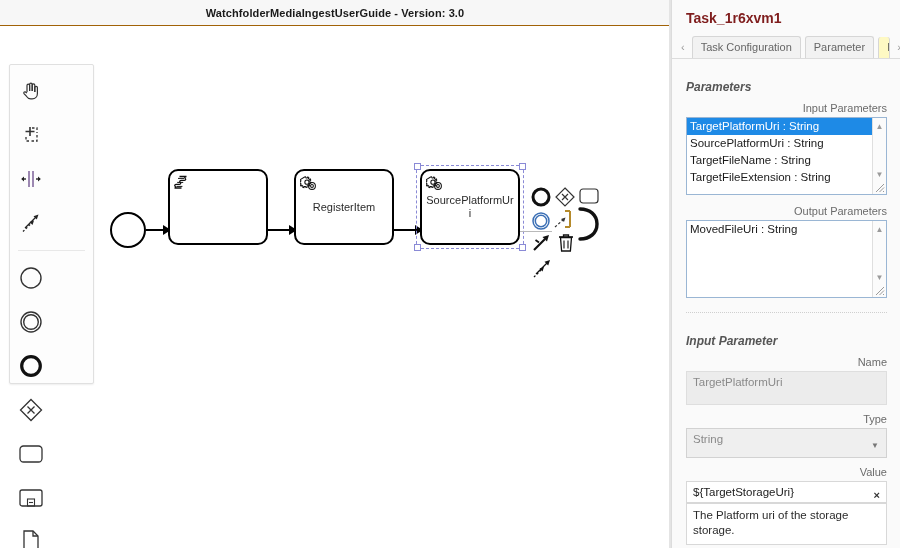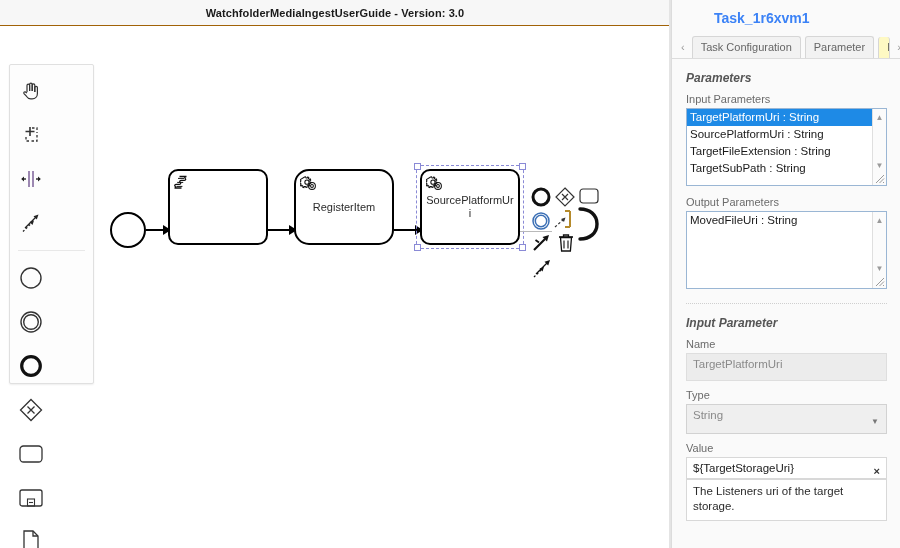--- a/index.html
+++ b/index.html
@@ -72,21 +72,21 @@
   .ctx-btn{position:absolute;width:22px;height:22px;cursor:pointer;}
   .ctx-btn svg{display:block;}
 
   
   .props{
     position:absolute;left:671px;top:0;width:229px;height:548px;
     background:#fafafa;overflow:hidden;
     border-left:1px solid #dcdcdc;
   }
   .props-title{
-    font-size:14px;font-weight:bold;color:#3b82f6;padding:10px 0 4px 14px;margin-left:28px;
+    font-size:14px;font-weight:bold;color:#7f1d1d;padding:10px 0 4px 14px;
   }
   .tabbar{
     position:relative;height:26px;margin-top:2px;padding-left:6px;
     display:flex;align-items:flex-end;gap:4px;
     border-bottom:1px solid #dcdcdc;
   }
   .tab-nav{
     font-size:11px;color:#9a9a9a;padding:0 3px 5px 3px;cursor:pointer;user-select:none;
   }
   .tab{
@@ -97,22 +97,22 @@
   .tab.active{
     background:#fef9c3;color:#444;border-top:none;
   }
   .tab.active::before{
     content:"";position:absolute;left:-1px;right:-1px;top:-3px;height:3px;background:#6db33f;
     border-radius:2px 2px 0 0;
   }
   .tab.clipped{overflow:hidden;max-width:28px;padding-right:2px;}
 
   .sect{padding:8px 14px 0 14px;}
-  .sect-h{font-size:12px;font-weight:bold;font-style:italic;color:#555;margin:4px 0 8px 0;}
-  .flabel{font-size:11px;color:#6b6b6b;margin:0 0 3px 0;}
+  .sect-h{font-size:12px;font-weight:bold;font-style:italic;color:#555;margin:13px 0 8px 0;}
+  .flabel{font-size:11px;color:#6b6b6b;margin:0 0 3px 0;text-align:right;}
   .listbox{
     border:1px solid #9ab6d4;background:#fff;position:relative;box-sizing:border-box;
     overflow:hidden;
   }
   .listbox .opt{
     font-size:11.5px;color:#1a1a1a;padding:1px 3px;line-height:15px;white-space:nowrap;
     cursor:pointer;
   }
   .listbox .opt.selected{background:#1e8ae6;color:#fff;}
   .lb-scroll{
@@ -121,21 +121,21 @@
   }
   .lb-arrow{position:absolute;left:0;right:0;height:12px;display:flex;align-items:center;justify-content:center;color:#9a9a9a;font-size:8px;}
   .lb-arrow.up{top:2px;}
   .lb-arrow.dn{bottom:14px;}
   .lb-grip{position:absolute;right:1px;bottom:1px;width:11px;height:11px;}
 
   .divider-dotted{
     margin:14px 0 0 0;border-top:1px dotted #cfcfcf;height:0;
   }
   .input-ro{
-    width:100%;box-sizing:border-box;height:28px;background:#ececec;
+    width:100%;box-sizing:border-box;height:34px;background:#ececec;
     border:1px solid #dedede;font-size:11.5px;color:#8a8a8a;
     padding:0 6px;line-height:20px;
   }
   .select-box{
     width:100%;box-sizing:border-box;height:30px;background:#efefef;
     border:1px solid #d2d2d2;font-size:11.5px;color:#8a8a8a;
     padding:0 6px;line-height:20px;position:relative;
   }
   .select-box .caret{position:absolute;right:7px;top:7px;font-size:8px;color:#777;}
   .value-box{
@@ -258,21 +258,21 @@
         <svg width="18" height="18" viewBox="0 0 18 18" fill="none" stroke="#111" stroke-width="1.2">
           <path d="M5.5 2.5h7c-1.6 0-2.2 1-1.3 1.9.9.9.3 2-1 2h-3c-1.3 0-1.9 1.1-1 2 .9.9.3 2-1 2h-3c-1.3 0-1.9 1.1-1 2 .7.7.4 1.6-.7 1.6h7" stroke-width="1.3"></path>
           <path d="M4 4.4h6M3.2 8.4h6M2.4 12.4h6" stroke-width="1"></path>
         </svg>
       </span>
     </div>
 
     <div class="flow" style="left:268px;top:203px;width:24px;"></div>
     <div class="arrowhead" style="left:289px;top:199px;"></div>
 
-    <div class="task" style="left:294px;top:143px;border-radius:15px;">
+    <div class="task" style="left:294px;top:143px;">
       <span class="ticon">
         <svg width="19" height="19" viewBox="0 0 20 20" fill="none" stroke="#111" stroke-width="1.1">
           <path d="M4.8 3.2 5.9 3l.5 1.1 1.2.1.6-1 1 .5-.3 1.2.9.8 1.1-.4.4 1-1 .8.1 1.2 1.2.4-.2 1.1-1.2.1-.6 1 .7 1-.8.8-1.1-.5-1 .6v1.2l-1.1.2-.6-1.1-1.2.1-.4 1.1-1.1-.3.1-1.2-1-.7-1 .6-.7-.9.7-1-.4-1.1-1.2-.1v-1.1l1.2-.4.2-1.2-1-.7z"></path>
           <circle cx="7.3" cy="8.6" r="2.2"></circle>
           <circle cx="12.6" cy="12.6" r="3.6"></circle>
           <circle cx="12.6" cy="12.6" r="1.5"></circle>
         </svg>
       </span>
       <span class="tlabel">RegisterItem</span>
     </div>
@@ -380,22 +380,22 @@
       <span class="tab-nav">›</span>
     </div>
 
     <div class="sect">
       <div class="sect-h">Parameters</div>
 
       <div class="flabel">Input Parameters</div>
       <div class="listbox" style="height:78px;">
         <div class="opt selected">TargetPlatformUri : String</div>
         <div class="opt">SourcePlatformUri : String</div>
+        <div class="opt">TargetFileName : String</div>
         <div class="opt">TargetFileExtension : String</div>
-        <div class="opt">TargetSubPath : String</div>
         <div class="lb-scroll">
           <div class="lb-arrow up">▲</div>
           <div class="lb-arrow dn">▼</div>
         </div>
         <svg class="lb-grip" viewBox="0 0 11 11">
           <path d="M10 2 2 10M10 5.5 5.5 10M10 9 9 10" stroke="#9a9a9a" stroke-width="1" fill="none"></path>
         </svg>
       </div>
 
       <div class="flabel mt10">Output Parameters</div>
@@ -424,18 +424,18 @@
         <span>String</span>
         <span class="caret">▼</span>
       </div>
 
       <div class="flabel mt8">Value</div>
       <div class="value-box">
         <span>${TargetStorageUri}</span>
         <span class="clearx">×</span>
       </div>
 
-      <div class="desc-box">The Listeners uri of the target storage.</div>
+      <div class="desc-box">The Platform uri of the storage storage.</div>
     </div>
 
   </div>
 
 </div>
 
 </body></html>

